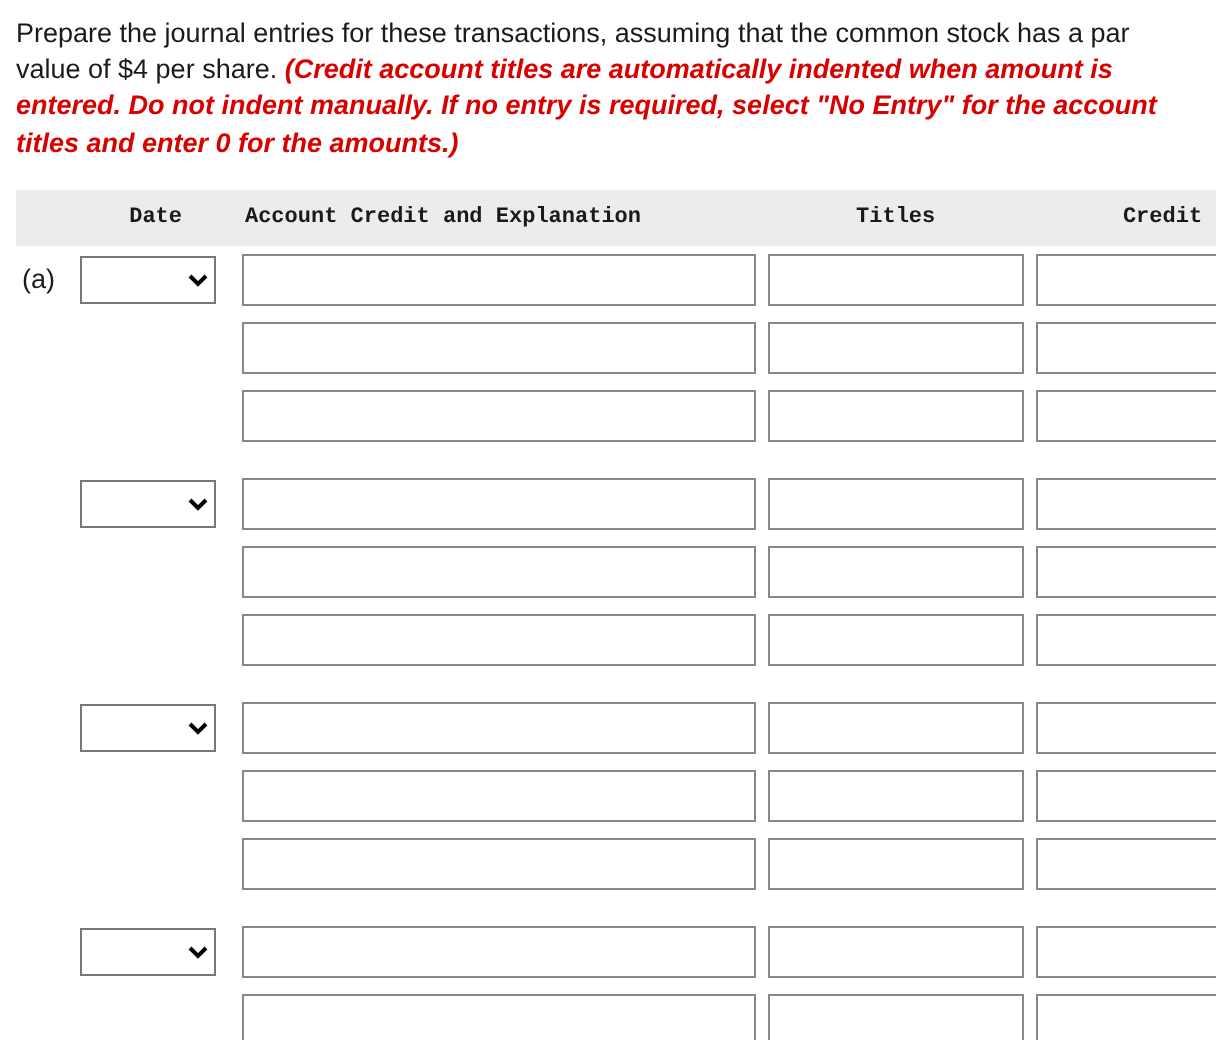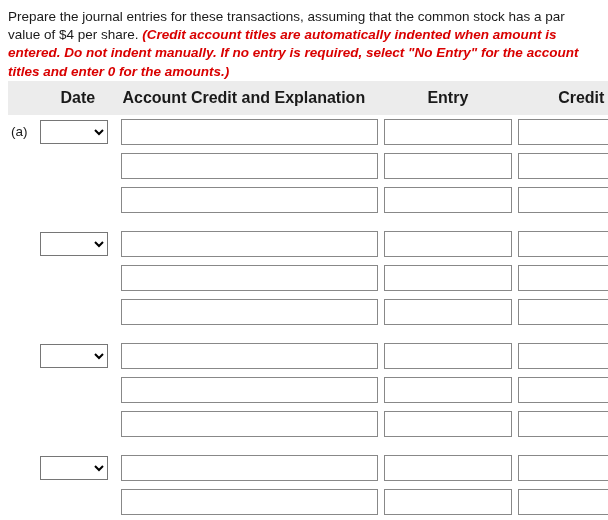--- a/index.html
+++ b/index.html
@@ -7,39 +7,41 @@
     margin: 0;
     padding: 8px 0 8px 8px;
     font-family: "Segoe UI", Arial, sans-serif;
     font-size: 13.5px;
     color: #1a1a1a;
     width: 608px;
     overflow: hidden;
   }
   .instructions {
     line-height: 1.35;
+    margin-bottom: 14px;
     padding-right: 14px;
   }
   .warn {
     color: #d90000;
     font-style: italic;
     font-weight: 600;
   }
   table {
     border-collapse: collapse;
     width: 640px;
     table-layout: fixed;
   }
   th {
     background: #ececec;
     font-weight: 700;
-    font-size: 16px;
+    font-size: 11px;
     text-align: left;
     padding: 8px 4px;
     border: none;
+    font-family: Liberation Mono, monospace;
   }
   th.center { text-align: center; }
   td {
     padding: 4px 3px;
     vertical-align: middle;
   }
   .col-label { width: 28px; font-size:13px; }
   .col-date  { width: 78px; }
   .col-acct  { width: 252px; }
   .col-debit { width: 128px; }
@@ -82,21 +84,21 @@
     <col class="col-date">
     <col class="col-acct">
     <col class="col-debit">
     <col class="col-credit">
   </colgroup>
   <thead>
     <tr>
       <th></th>
       <th class="center">Date</th>
       <th>Account Credit and Explanation</th>
-      <th class="center">Entry</th>
+      <th class="center">Titles</th>
       <th class="center">Credit</th>
     </tr>
   </thead>
   <tbody>
 
     <tr>
       <td>(a)</td>
       <td><select class="date-select" value=""><option></option></select></td>
       <td><input class="text-in" value="" style=""></td>
       <td><input class="num-in" value="" style=""></td>

